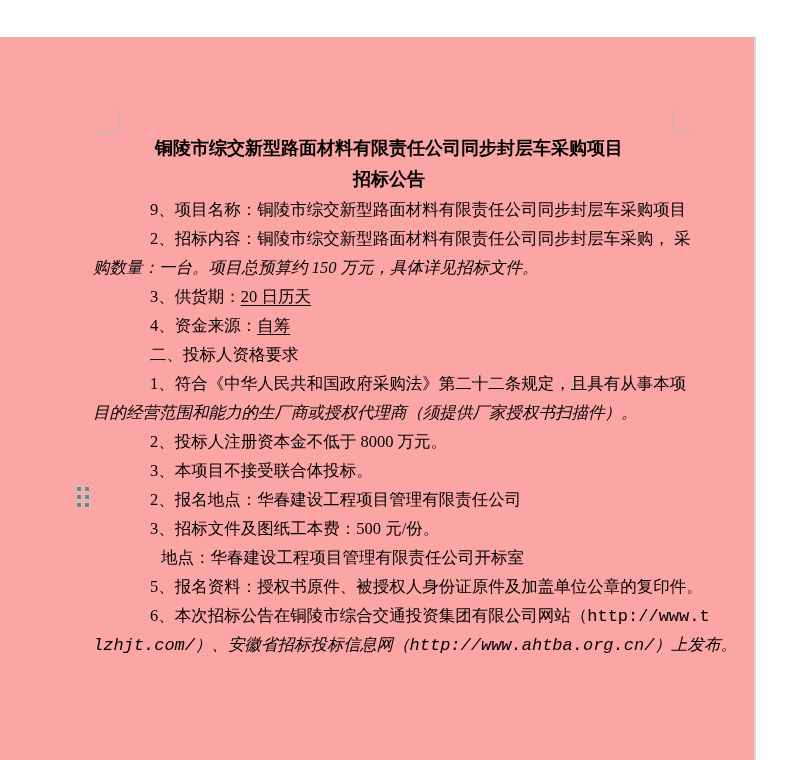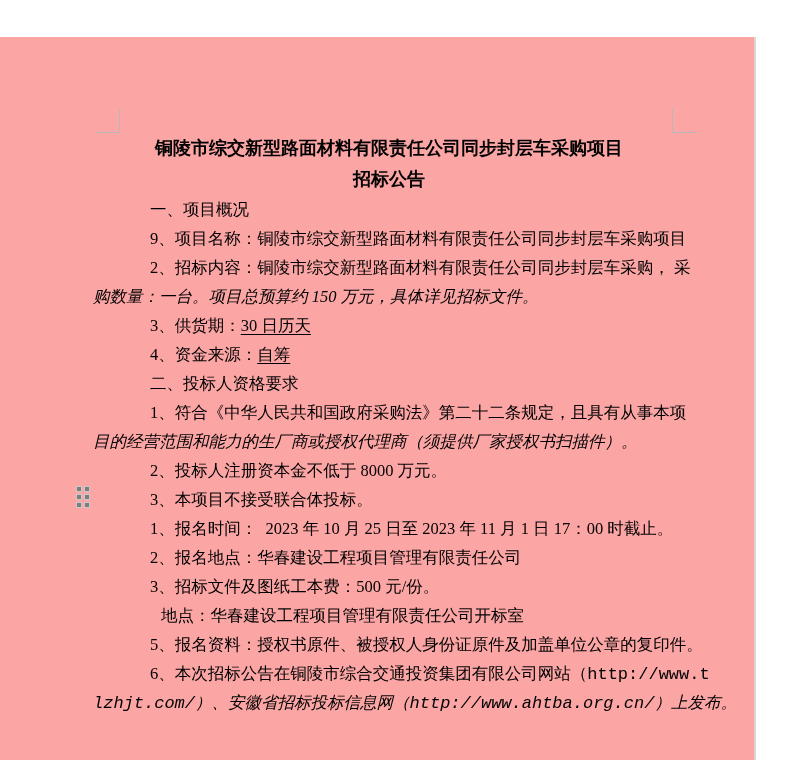--- a/index.html
+++ b/index.html
@@ -89,32 +89,30 @@
     <span class="dot"></span>
     <span class="dot"></span>
     <span class="dot"></span>
     <span class="dot"></span>
   </div>
 
   <div class="doc">
     <div class="title-line">铜陵市综交新型路面材料有限责任公司同步封层车采购项目</div>
     <div class="title-line">招标公告</div>
     <div id="doc-body">
-        <div class="body-line ind-para"><span>一、项目概况</span></div>
         <div class="body-line ind-para"><span>9、项目名称：铜陵市综交新型路面材料有限责任公司同步封层车采购项目</span></div>
         <div class="body-line ind-para"><span>2、招标内容：铜陵市综交新型路面材料有限责任公司同步封层车采购， 采</span></div>
         <div class="body-line ind-none"><span>购数量：一台。项目总预算约 150 万元，具体详见招标文件。</span></div>
-        <div class="body-line ind-para"><span>3、供货期：</span><span class="seg-u">30 日历天</span></div>
+        <div class="body-line ind-para"><span>3、供货期：</span><span class="seg-u">20 日历天</span></div>
         <div class="body-line ind-para"><span>4、资金来源：</span><span class="seg-u">自筹</span></div>
         <div class="body-line ind-para"><span>二、投标人资格要求</span></div>
         <div class="body-line ind-para"><span>1、符合《中华人民共和国政府采购法》第二十二条规定，且具有从事本项</span></div>
         <div class="body-line ind-none"><span>目的经营范围和能力的生厂商或授权代理商（须提供厂家授权书扫描件）。</span></div>
         <div class="body-line ind-para"><span>2、投标人注册资本金不低于 8000 万元。</span></div>
         <div class="body-line ind-para"><span>3、本项目不接受联合体投标。</span></div>
-        <div class="body-line ind-para"><span>1、报名时间：  2023 年 10 月 25 日至 2023 年 11 月 1 日 17：00 时截止。</span></div>
         <div class="body-line ind-para"><span>2、报名地点：华春建设工程项目管理有限责任公司</span></div>
         <div class="body-line ind-para"><span>3、招标文件及图纸工本费：500 元/份。</span></div>
         <div class="body-line ind-sub"><span>地点：华春建设工程项目管理有限责任公司开标室</span></div>
         <div class="body-line ind-para"><span>5、报名资料：授权书原件、被授权人身份证原件及加盖单位公章的复印件。</span></div>
         <div class="body-line ind-para"><span>6、本次招标公告在铜陵市综合交通投资集团有限公司网站（</span><span class="seg-mono">http://www.t</span></div>
         <div class="body-line ind-none"><span class="seg-mono">lzhjt.com/</span><span>）、安徽省招标投标信息网（</span><span class="seg-mono">http://www.ahtba.org.cn/</span><span>）上发布。</span></div>
       </div>
   </div>
 
   <div class="right-border"></div>

